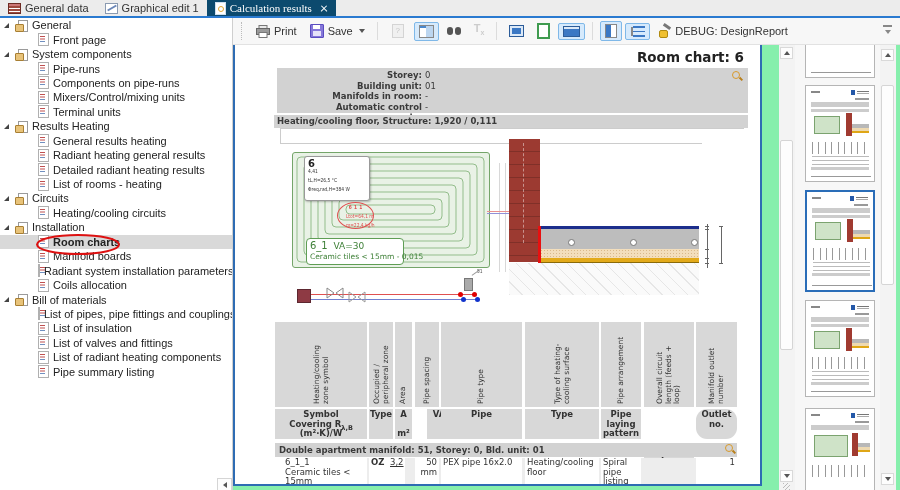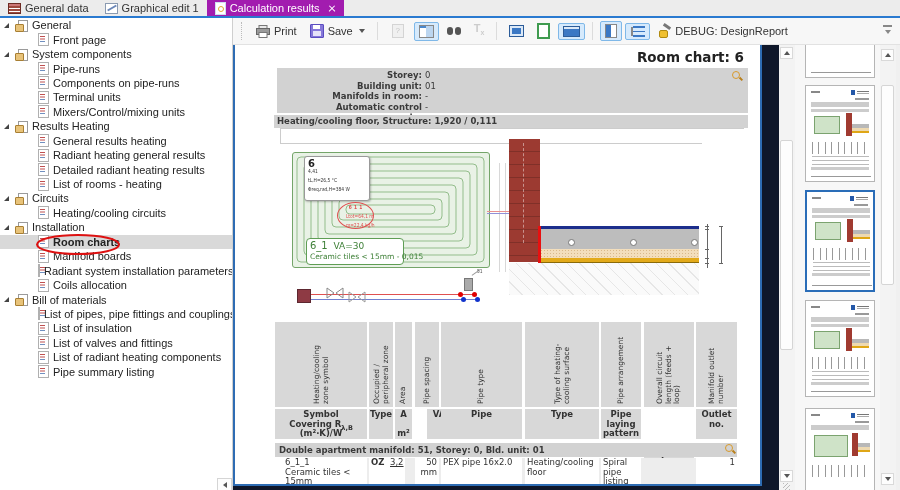--- a/index.html
+++ b/index.html
@@ -2,21 +2,21 @@
 <html><head>
 <meta charset="utf-8">
 <style>
   html,body{margin:0;padding:0;}
   .app{position:relative;width:900px;height:490px;background:#f0f0f0;
        font-family:"Liberation Sans",sans-serif;overflow:hidden;color:#222;}
 
   
   .tabbar{position:absolute;left:0;top:0;width:900px;height:16px;background:#ececec;display:flex;}
   .tab{display:flex;align-items:center;gap:4px;padding:0 8px;font-size:11px;color:#333;height:16px;cursor:default;}
-  .tab.active{background:#a21caf;color:#fff;}
+  .tab.active{background:#0c4a6e;color:#fff;font-family:Liberation Serif, serif;}
   .tab-underline{position:absolute;left:0;top:16px;width:900px;height:2px;background:#2a7ad0;}
   .ic-gdata{width:11px;height:9px;background:#9e4a3e;border:1px solid #6d2c24;
     background-image:linear-gradient(180deg,#c77 0 2px,transparent 2px 4px,#fff 4px 5px,transparent 5px 7px,#fff 7px 8px,transparent 8px);}
   .ic-gedit{position:relative;width:11px;height:9px;background:#fff;border:1px solid #8a9ab0;}
   .ic-gedit:after{content:"";position:absolute;left:1px;top:3px;width:10px;height:2px;background:#6b87b8;transform:rotate(-30deg);}
   .ic-calc{position:relative;width:9px;height:11px;background:#fff;border:1px solid #cfe0f0;}
   .ic-calc:after{content:"";position:absolute;left:2px;top:3px;width:4px;height:4px;border:1.5px solid #e0a632;border-radius:50%;}
   .closex{position:relative;width:8px;height:8px;margin-left:4px;}
   .closex:before,.closex:after{content:"";position:absolute;left:0;top:3.5px;width:8px;height:1.4px;background:#fff;}
   .closex:before{transform:rotate(45deg);} .closex:after{transform:rotate(-45deg);}
@@ -67,21 +67,21 @@
   .ic-debug:after{content:"";position:absolute;left:5px;top:0;width:8px;height:3px;background:#777;transform:rotate(35deg);}
   .ic-print{display:inline-block;}
   .ic-save{position:relative;width:12px;height:12px;background:#8577d9;border:1px solid #5a4cc0;border-radius:1px;}
   .ic-save:before{content:"";position:absolute;left:2px;top:0;width:7px;height:4px;background:#fff;}
   .ic-save:after{content:"";position:absolute;left:2px;top:6px;width:8px;height:5px;background:#e6e2f8;}
   .tb-overflow{position:absolute;right:6px;top:6px;width:12px;height:12px;}
   .tb-overflow:before{content:"";position:absolute;left:1px;top:1px;width:9px;height:1.5px;background:#888;}
   .tb-overflow:after{content:"";position:absolute;left:2.5px;top:6px;width:0;height:0;border-top:4px solid #888;border-left:3.5px solid transparent;border-right:3.5px solid transparent;}
 
   
-  .preview{position:absolute;left:0;top:27px;width:571px;height:445px;background:#0f172a;}
+  .preview{position:absolute;left:0;top:27px;width:667px;height:445px;background:#86efac;}
   .page{position:absolute;left:0;top:0;width:525px;height:439px;background:#fff;
         border-left:2px solid #2e6cb3;border-right:2px solid #2e6cb3;border-bottom:2px solid #2e6cb3;overflow:hidden;
         font-family:"DejaVu Sans",sans-serif;}
   .rep-title{position:absolute;right:16px;top:4px;font-size:13.5px;font-weight:bold;color:#222;}
   .hbox{position:absolute;left:42px;top:23px;width:471px;height:45px;background:#d2d2d2;padding-top:2px;box-sizing:border-box;}
   .hfield{display:grid;grid-template-columns:145px auto;gap:3px;font-size:8.5px;line-height:10.5px;color:#3a3a3a;}
   .hlabel{text-align:right;font-weight:bold;}
   .magnifier{position:absolute;width:12px;height:12px;}
   .magnifier:before{content:"";position:absolute;left:1px;top:1px;width:6px;height:6px;border:1.6px solid #d99a2b;border-radius:50%;}
   .magnifier:after{content:"";position:absolute;left:8px;top:8px;width:4px;height:1.8px;background:#b97f1a;transform:rotate(45deg);}
@@ -214,25 +214,25 @@
     <div class="trow child">
         <span class="picon"></span>
         <span>Pipe-runs</span>
       </div>
     <div class="trow child">
         <span class="picon"></span>
         <span>Components on pipe-runs</span>
       </div>
     <div class="trow child">
         <span class="picon"></span>
+        <span>Mixers/Control/mixing units</span>
+      </div>
+    <div class="trow child">
+        <span class="picon"></span>
         <span>Terminal units</span>
-      </div>
-    <div class="trow child">
-        <span class="picon"></span>
-        <span>Mixers/Control/mixing units</span>
       </div>
     <div class="trow group">
         <span class="twisty"></span>
         <span class="gicon"></span>
         <span>Results Heating</span>
       </div>
     <div class="trow child">
         <span class="picon"></span>
         <span>General results heating</span>
       </div>
@@ -514,21 +514,21 @@
           <div class="bot">m²</div>
         </div>
         <div class="h2cell" style="left:192px;width:24px;text-align:center;">VA</div>
         <div class="h2cell" style="left:206px;width:81px;">Pipe</div>
         <div class="h2cell" style="left:290px;width:74px;">Type</div>
         <div class="h2cell" style="left:366px;width:40px;">Pipe laying pattern</div>
         <div class="h2cell" style="left:409px;width:50px;margin-top:44px;">
           <div><span>L</span><sub style="font-size:6.5px">tot</sub></div>
           <div class="bot">m</div>
         </div>
-        <div class="h2cell" style="left:461px;width:41px;">Outlet no.</div>
+        <div class="h2cell" style="left:461px;width:41px;border-radius:11px;">Outlet no.</div>
 
         <div class="band">Double apartment manifold: 51, Storey: 0, Bld. unit: 01</div>
         <span class="magnifier" style="left:489px;top:398px;"></span>
 
         <div class="drow-bg"></div>
         <div class="dcell" style="left:40px;width:92px;padding-left:10px;">
           <div>6_1_1</div>
           <div>Ceramic tiles &lt; 15mm</div>
 
         </div>

